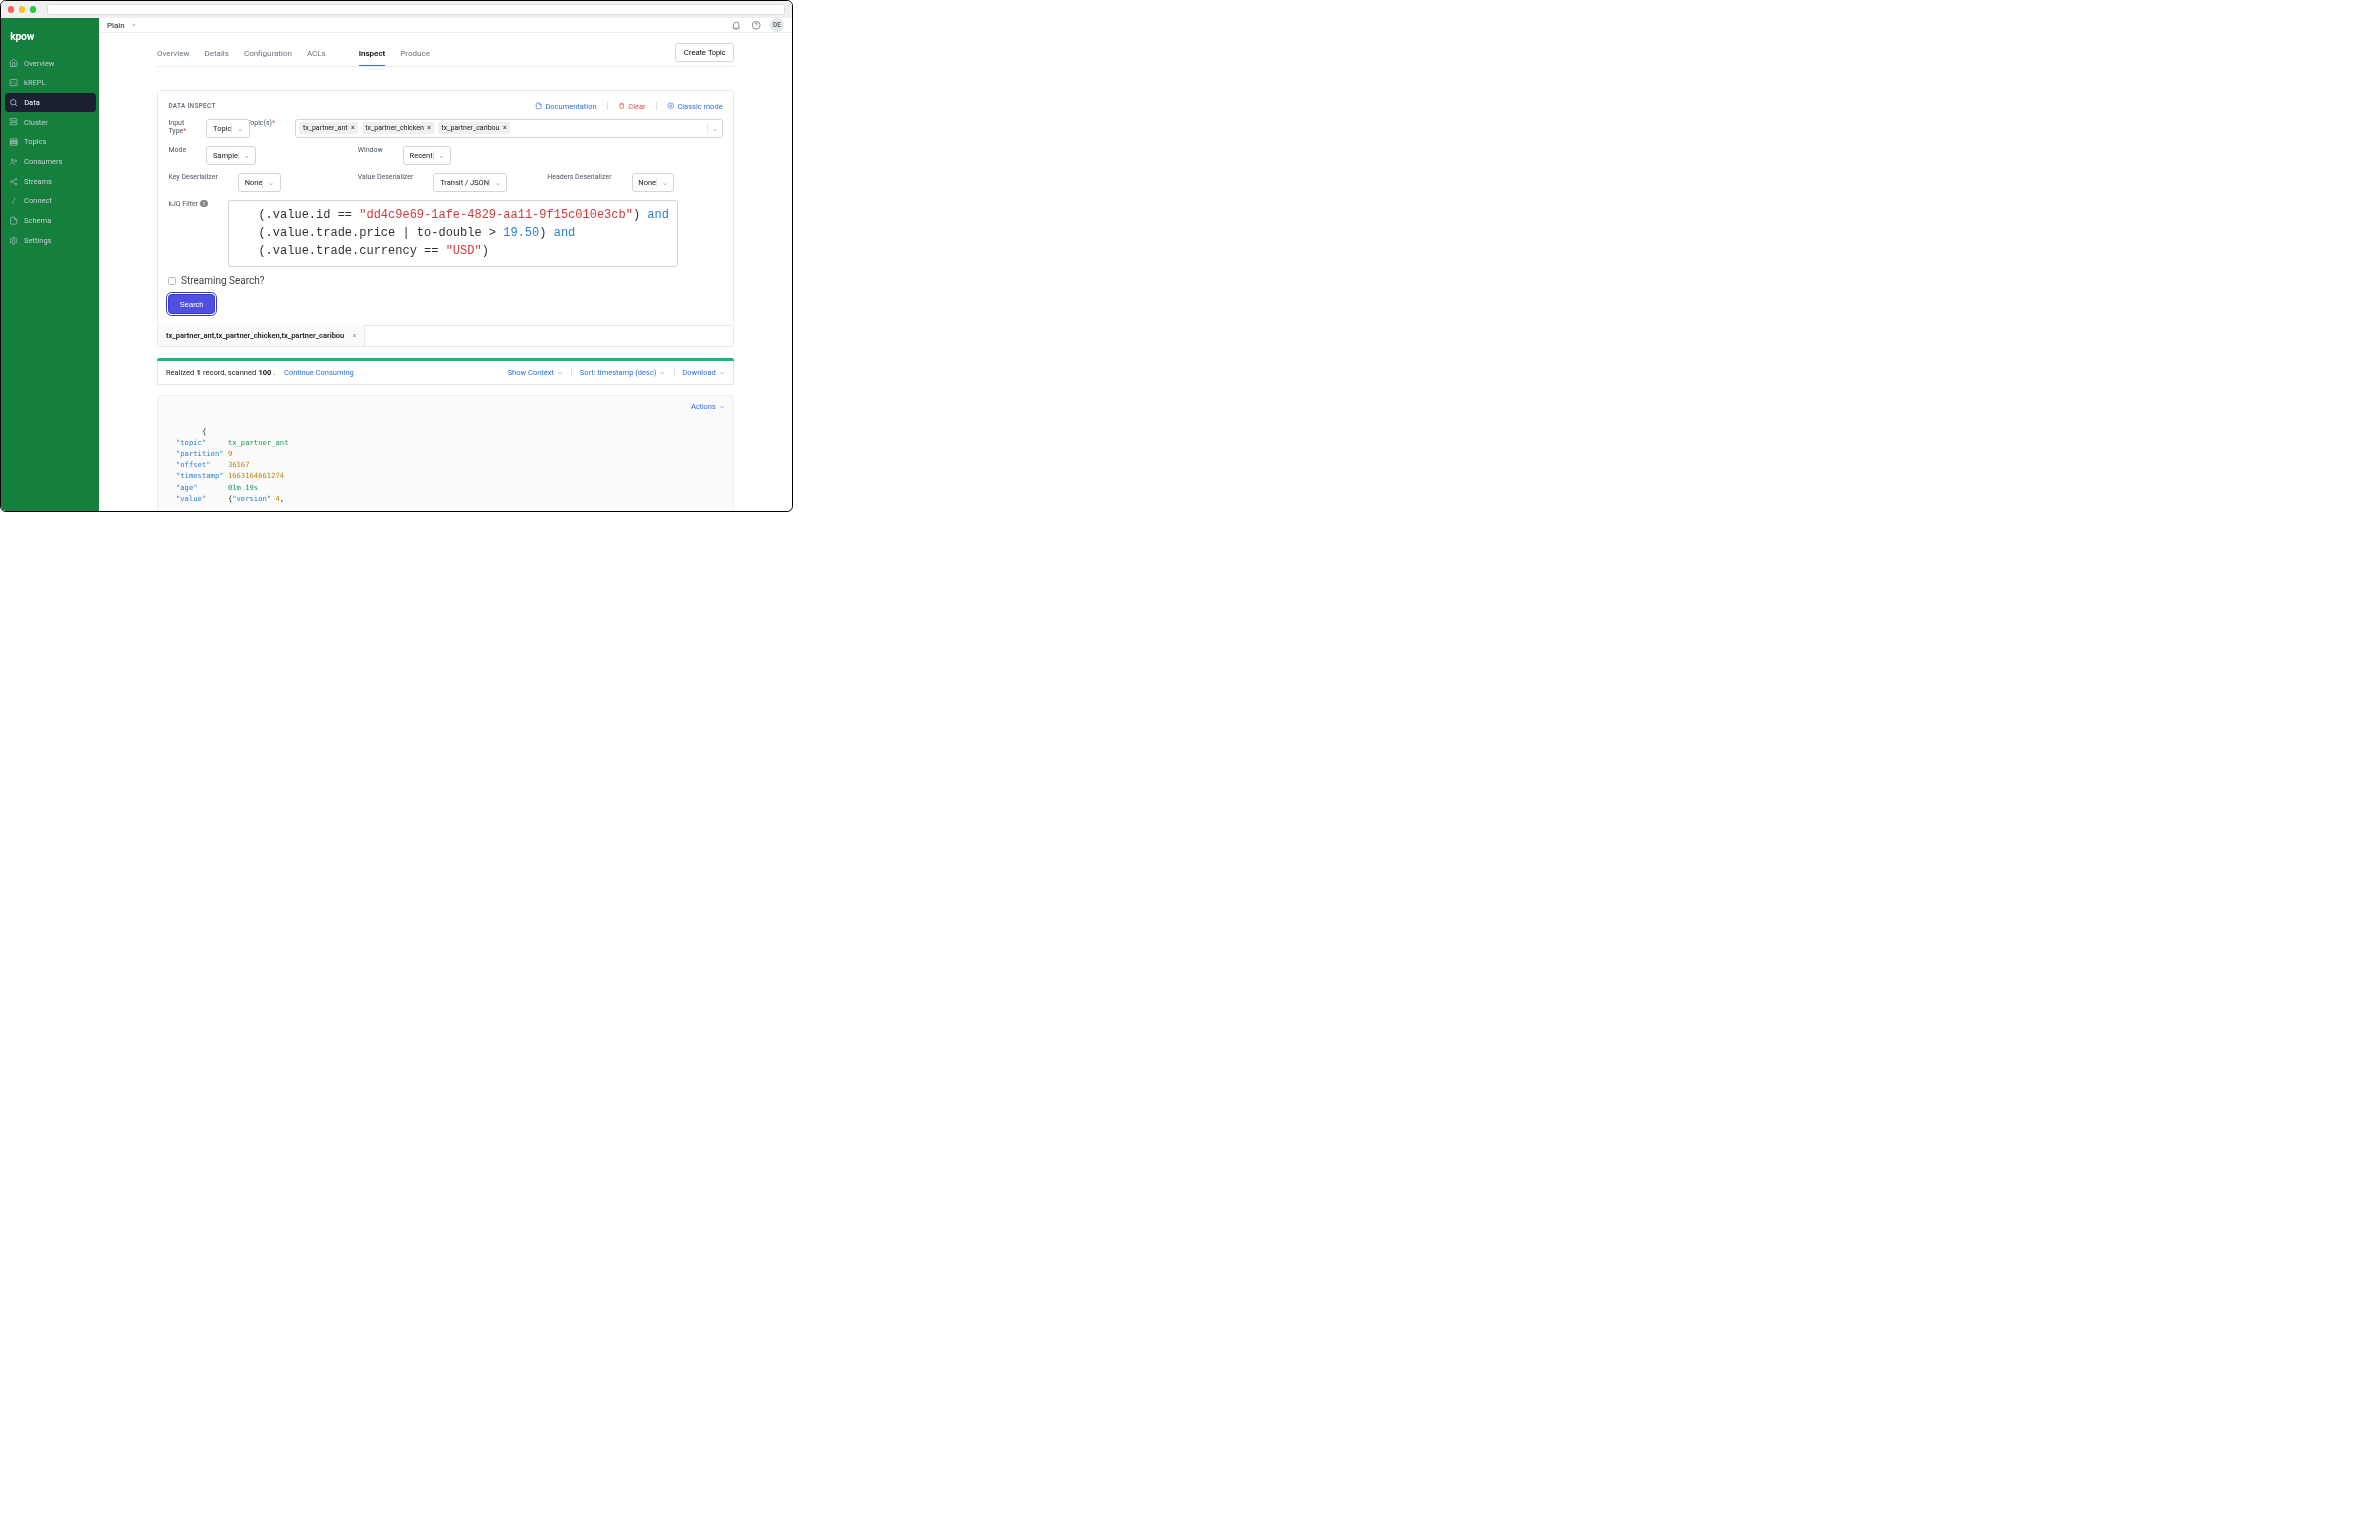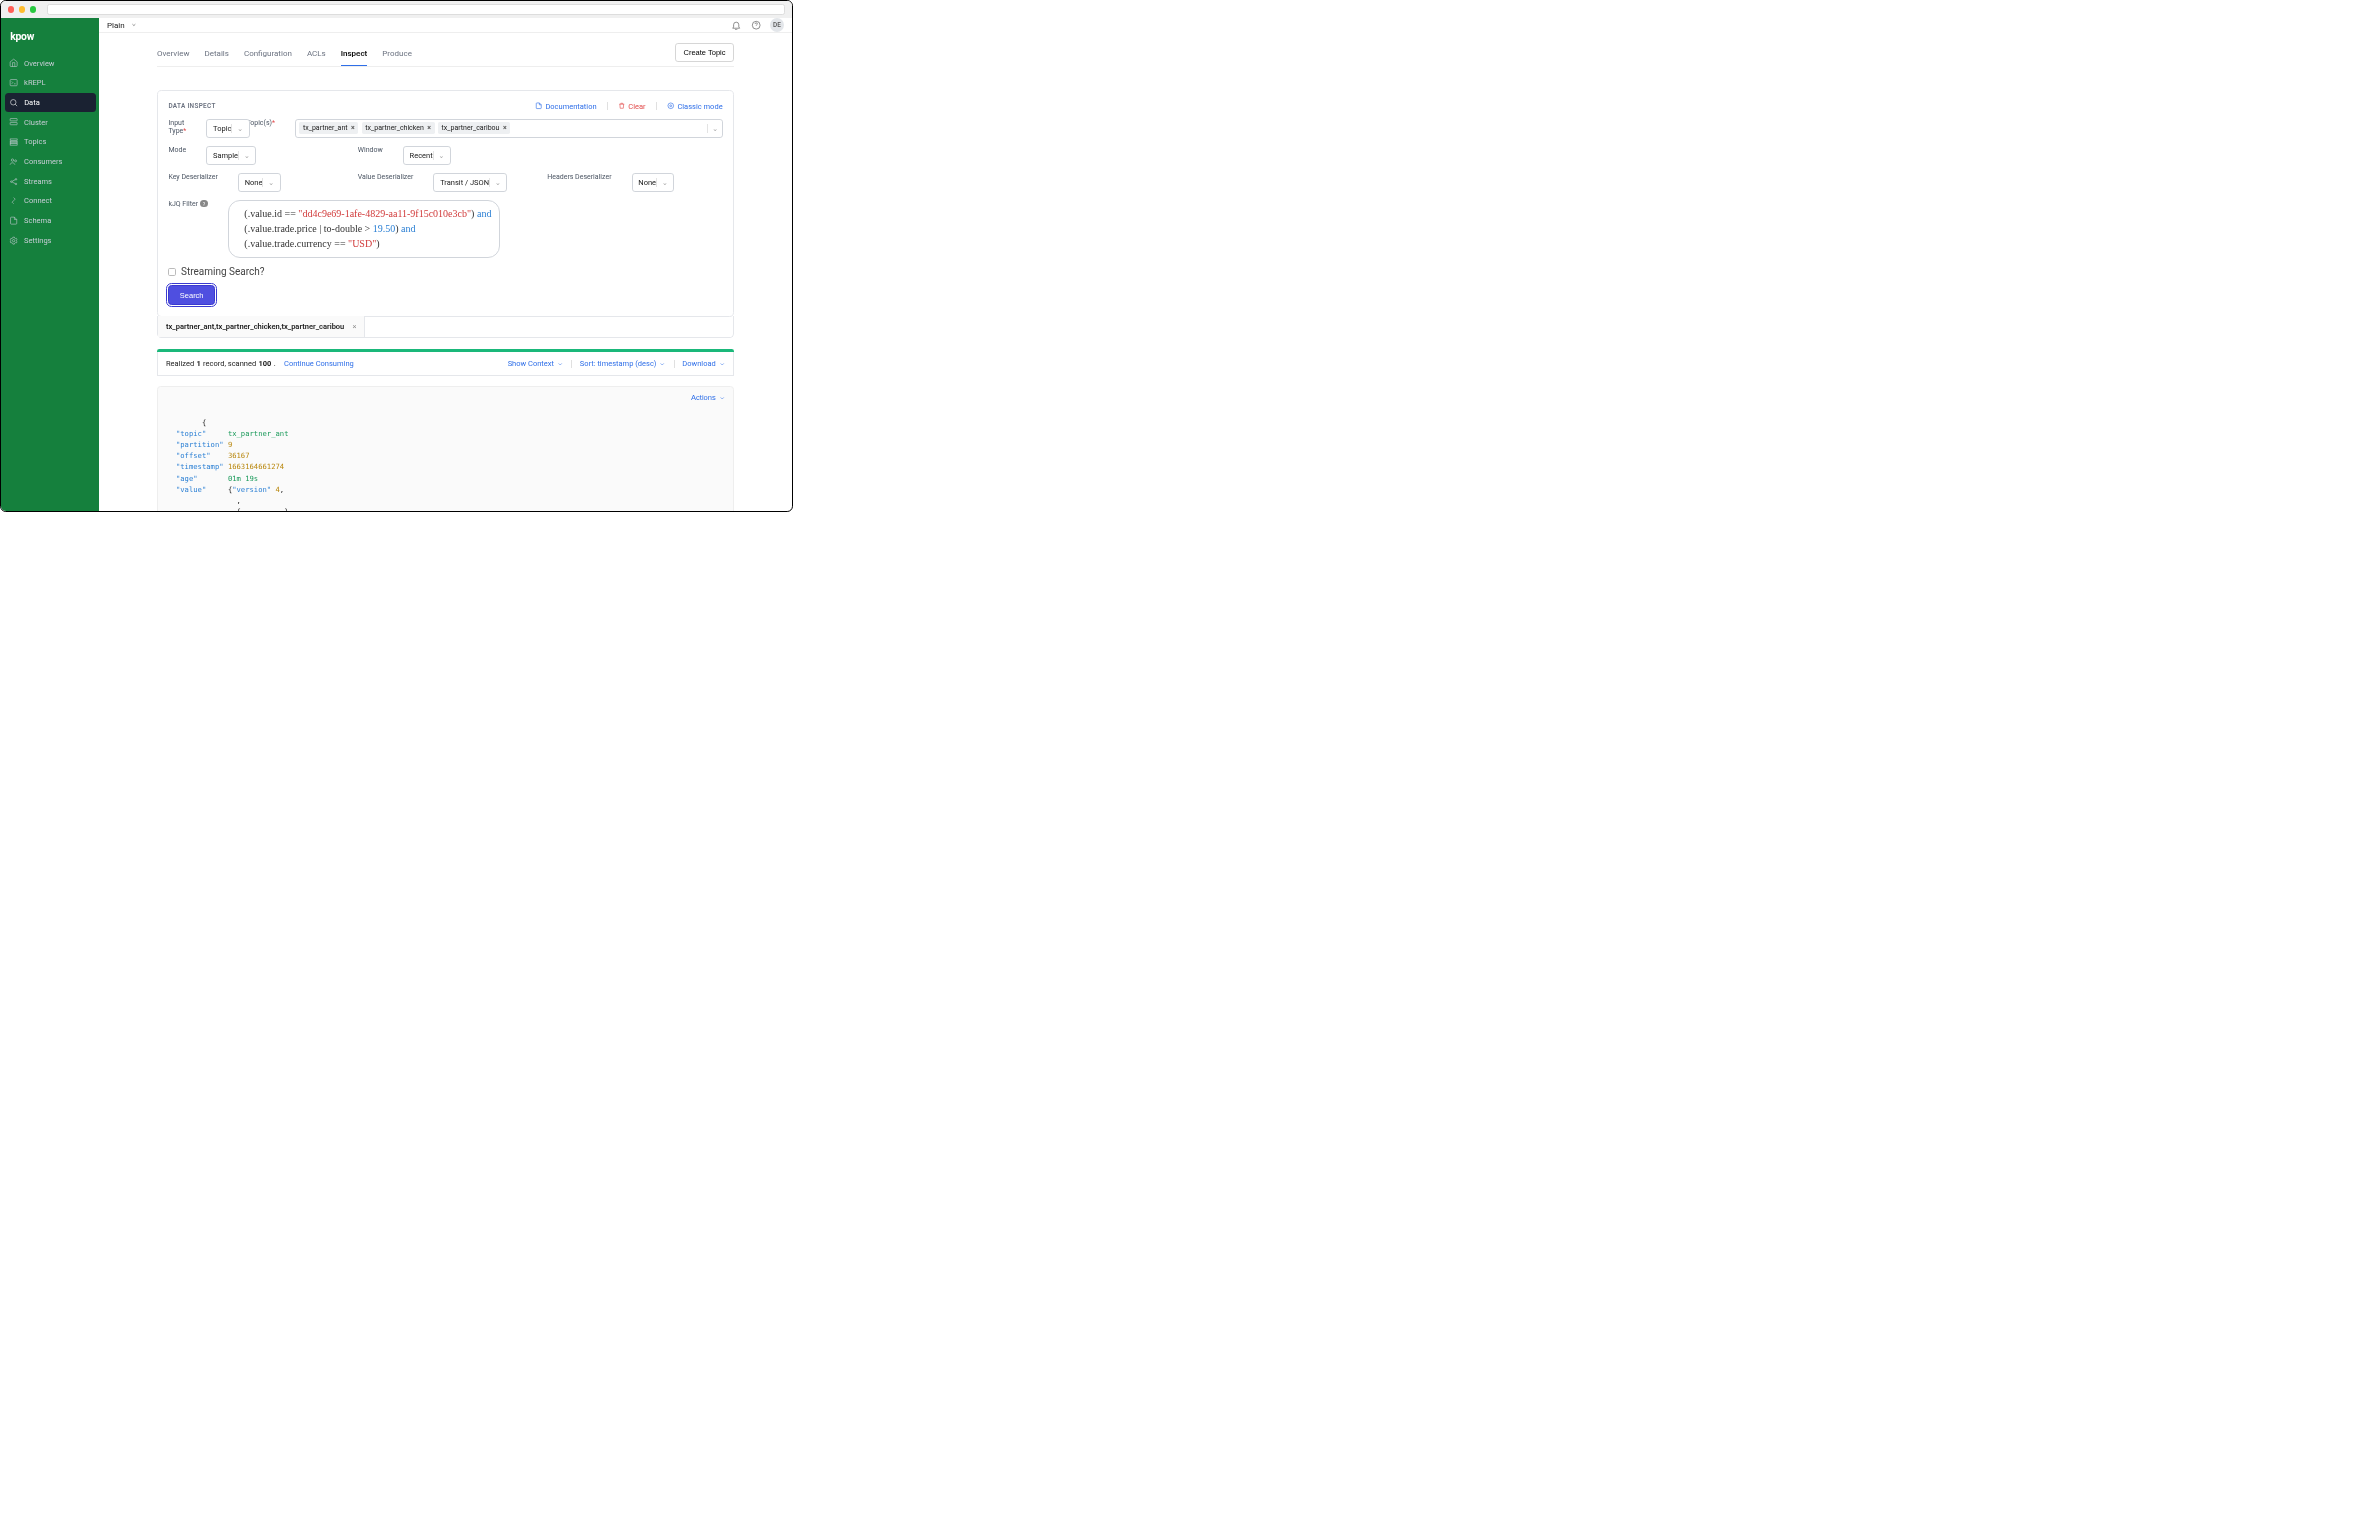--- a/index.html
+++ b/index.html
@@ -21,39 +21,39 @@
 .topbar { height: 24px; border-bottom: 0.6px solid #eee; display: flex; align-items: center; padding: 0 8px; justify-content: space-between; }
 .topbar-left { display: flex; align-items: center; gap: 69px; }
 .env-select { display: flex; align-items: center; gap: 5.8px; cursor: pointer; font-size: 8px; }
 .chevron { width: 5.8px; height: 5.8px; }
 .topbar-right { display: flex; align-items: center; gap: 8px; }
 .avatar { width: 14px; height: 14px; border-radius: 50%; background: #e3e6ea; color: #555; display: flex; align-items: center; justify-content: center; font-size: 6.4px; font-weight: 500; }
 .content { padding: 9.3px 58px 17.3px; }
 .tabrow { display: flex; align-items: center; justify-content: space-between; border-bottom: 0.6px solid #eee; margin-bottom: 0; }
 .tabs { display: flex; gap: 15px; }
 .tab { padding: 5.8px 0 7px; color: #6b7280; cursor: pointer; font-size: 8px; }
-.tab.active { color: #111; font-weight: 600; border-bottom: 1.2px solid #2f6fe8; }
+.tab.active { color: #111; font-weight: 600; border-bottom: 1.2px solid #2f6fe8; margin-left: 18px; }
 .btn-outline { border: 0.6px solid #d6d6d6; background: #fff; padding: 4px 7.5px; border-radius: 2.9px; font-size: 7.5px; cursor: pointer; margin-bottom: 4.6px; }
 .panel { border: 0.6px solid #e5e7eb; border-radius: 4.6px; margin-top: 23px; padding: 10.4px; }
 .panel-header { display: flex; align-items: center; justify-content: space-between; margin-bottom: 8px; }
 .panel-title { font-size: 6.4px; font-weight: 600; letter-spacing: 0.05em; color: #6b7280; }
 .panel-actions { display: flex; align-items: center; gap: 10.4px; font-size: 7.5px; }
 .linkbtn { color: #2f6fe8; cursor: pointer; display: flex; align-items: center; gap: 2.9px; }
 .linkbtn.danger { color: #e24c4c; }
 .sep { width: 0.6px; height: 8px; background: #e0e0e0; }
 .form-row { display: flex; gap: 14px; margin-bottom: 8px; }
 .form-col { display: flex; flex-direction: row; gap: 20px; }
 .label { font-size: 7px; color: #4b5563; }
 .req { color: #e24c4c; }
 .select { border: 0.6px solid #d1d5db; border-radius: 2.9px; height: 19px; display: flex; align-items: center; padding: 0 5.8px; background: #fff; font-size: 7.5px; justify-content: space-between; cursor: pointer; position: relative; }
 .select-caret { border-left: 0.6px solid #e3e3e3; padding-left: 4.6px; color: #aaa; width: 11.6px; text-align: center; }
 .tags-input { border: 0.6px solid #d1d5db; border-radius: 2.9px; min-height: 19px; display: flex; align-items: center; padding: 1.7px 3.5px; gap: 3.5px; flex-wrap: wrap; flex: 1; position: relative; }
 .tag { background: #eef0f2; border-radius: 1.7px; padding: 1.7px 3.5px; font-size: 7px; display: flex; align-items: center; gap: 3.5px; }
 .tag-x { font-weight: 700; cursor: pointer; color: #555; }
-.codebox { border: 0.6px solid #d1d5db; border-radius: 12px; padding: 5.8px 8px; font-family: Liberation Serif, serif; font-size: 10px; line-height: 1.5; min-height: 52px; white-space: pre; }
+.codebox { border: 0.6px solid #d1d5db; border-radius: 3px; padding: 5.8px 8px; font-family: Liberation Mono, monospace; font-size: 12px; line-height: 1.5; min-height: 52px; white-space: pre; }
 .c-key { color: #333; }
 .c-str { color: #d13a3a; }
 .c-kw { color: #2a7fd4; }
 .c-num { color: #2a7fd4; }
 .checkbox-row { display: flex; align-items: center; gap: 4.6px; margin: 8px 0; font-size: 10px; color: #444; }
 .checkbox { width: 8px; height: 8px; border: 0.6px solid #bbb; border-radius: 1.7px; cursor: pointer; }
 .btn-primary { background: #4f4fe0; color: #fff; border: 0.6px solid #3a3ad0; padding: 4.6px 10.4px; border-radius: 3.5px; font-size: 7.5px; cursor: pointer; outline: 1.2px solid #3a3ad0; outline-offset: 1.2px; }
 .result-tab-row { border: 0.6px solid #e5e7eb; border-top: none; border-radius: 0 0 4.6px 4.6px; padding: 0; display: flex; margin-top: -0.6px; }
 .result-tab { border-right: 0.6px solid #e5e7eb; padding: 5.8px 8px; font-size: 7.5px; font-weight: 600; display: flex; align-items: center; gap: 5.8px; background: #fafafa; }
 .result-tab .x { font-weight: 400; color: #888; cursor: pointer; margin-left: 2.3px; }

